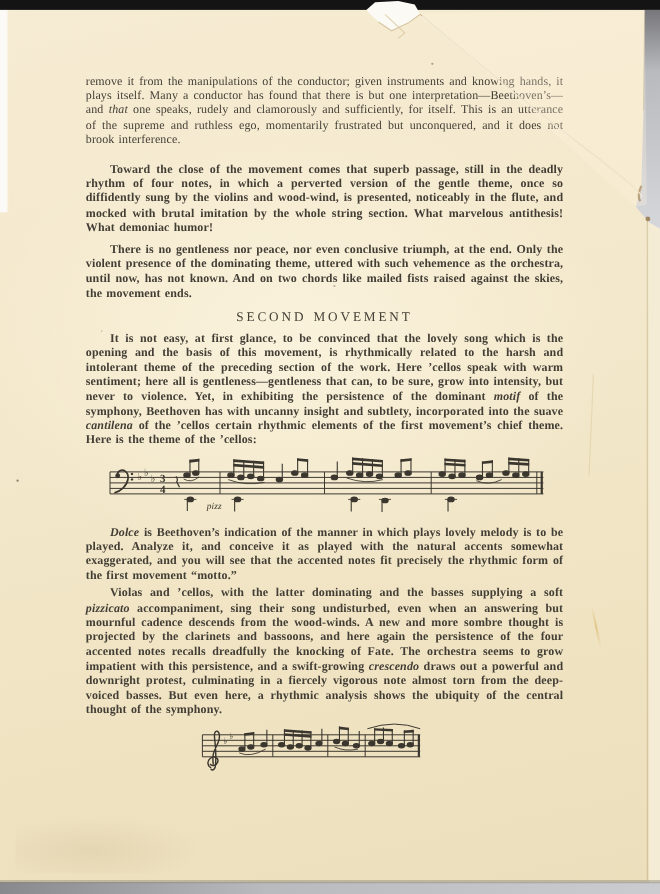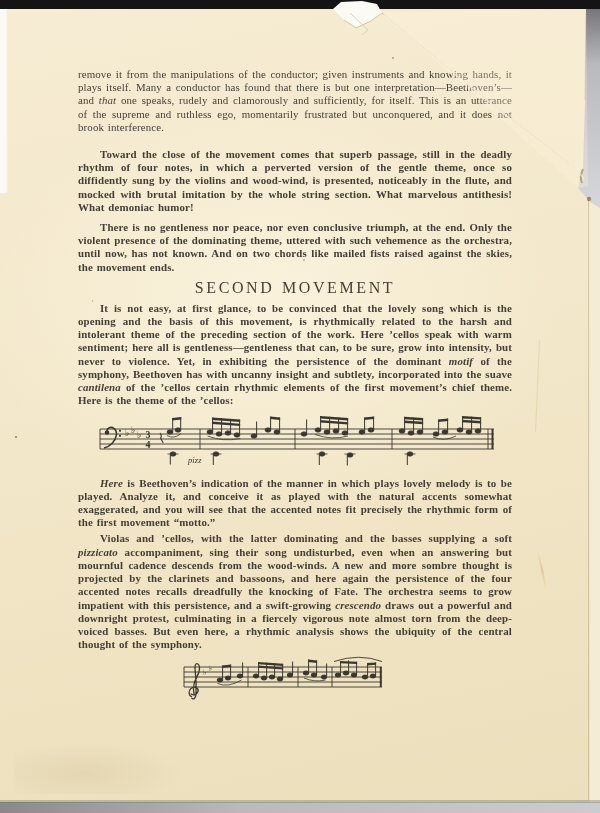--- a/index.html
+++ b/index.html
@@ -23,21 +23,21 @@
     background:linear-gradient(90deg,#fbfaf6 70%,rgba(251,250,246,0));z-index:5;}
   
   #content{position:absolute;left:78px;top:62px;width:434px;z-index:2;
     color:#433e35;font-size:10.9px;line-height:13.2px;text-align:justify;
     letter-spacing:.12px;word-spacing:.09em;}
   #content p{margin:0;}
   .indent{text-indent:22px;font-weight:bold;}
   .p1{margin-top:6px !important;}
   .p2{margin-top:14px !important;}
   .p3{margin-top:7px !important;}
-  #movement-heading{margin:7px 0 0 0;font-size:16px;font-weight:normal;
+  #movement-heading{margin:7px 0 0 0;font-size:12px;font-weight:normal;
     letter-spacing:2.6px;text-align:center;line-height:14px;color:#443f36;}
   .p4{margin-top:7px !important;}
   .p5{margin-top:3px !important;}
   .p6{margin-top:3px !important;}
   .p7{margin-top:3px !important;}
   .staff-wrap{position:relative;}
   .staff1{margin:3px 0 4px 14px;width:410px;height:56px;}
   .staff2{margin:1px 0 2px 100px;width:210px;height:52px;}
   svg .ink{stroke:#3b372f;}
   svg text{fill:#3b372f;}
@@ -178,21 +178,21 @@
             <ellipse cx="377" cy="22" rx="2.9" ry="2.1"></ellipse>
           <ellipse cx="386" cy="21" rx="2.9" ry="2.1"></ellipse>
           <path d="M370.6 19.3V6 M379.6 21.3V6.6 M388.6 20.3V7.2" fill="none"></path>
           <path d="M370.1 6 L389.1 7.2 L389.1 9.6 L370.1 8.4 Z" stroke="none"></path>
           <path d="M370.1 9.8 L389.1 11 L389.1 13.4 L370.1 12.2 Z" stroke="none"></path>
         </g>
         <text x="96" y="53" font-size="8.5" font-style="italic">pizz</text>
       </svg>
     </div>
 
-    <p class="p5 indent"><i>Here</i><span> is Beethoven’s indication of the manner in which plays lovely melody is to be played.  Analyze it, and conceive it as played with the natural accents somewhat exaggerated, and you will see that the accented notes fit precisely the rhythmic form of the first movement “motto.”</span></p>
+    <p class="p5 indent"><i>Dolce</i><span> is Beethoven’s indication of the manner in which plays lovely melody is to be played.  Analyze it, and conceive it as played with the natural accents somewhat exaggerated, and you will see that the accented notes fit precisely the rhythmic form of the first movement “motto.”</span></p>
     <p class="p6 indent"><span>Violas and ’cellos, with the latter dominating and the basses supplying a soft </span><i>pizzicato</i><span> accompaniment, sing their song undisturbed, even when an answering but mournful cadence descends from the wood-winds.  A new and more sombre thought is projected by the clarinets and bassoons, and here again the persistence of the four accented notes recalls dreadfully the knocking of Fate.  The orchestra seems to grow impatient with this persistence, and a swift-growing </span><i>crescendo</i><span> draws out a powerful and downright protest, culminating in a fiercely vigorous note almost torn from the deep-voiced basses.  But even here, a rhythmic analysis shows the ubiquity of the central thought of the symphony.</span></p>
 
     <div class="staff-wrap">
       <svg class="staff2" viewBox="0 0 210 52">
         <g class="ink" stroke-width="0.9">
           <path d="M6 15H204M6 20H204M6 25H204M6 30H204M6 35H204" fill="none"></path>
           <path d="M6 15V35 M70 15V35 M120 15V35 M154 15V35" fill="none"></path>
           <path d="M202.8 15V35" stroke-width="2" fill="none"></path>
         </g>
         <g>

